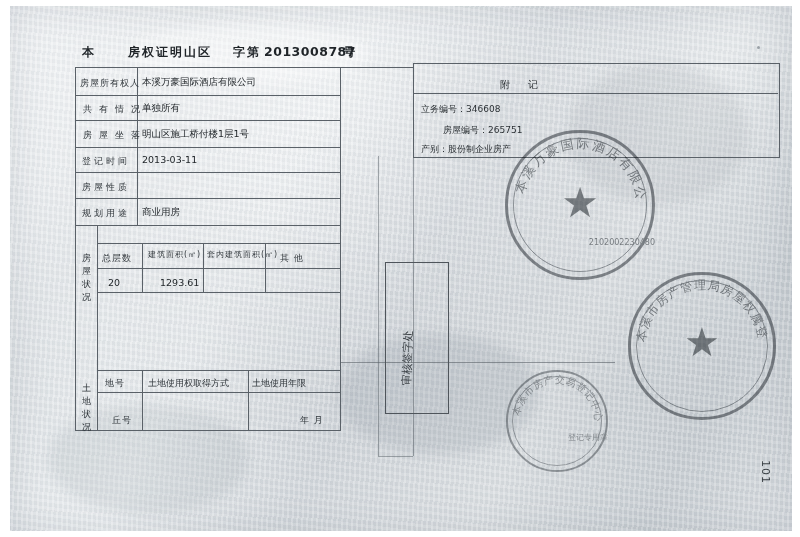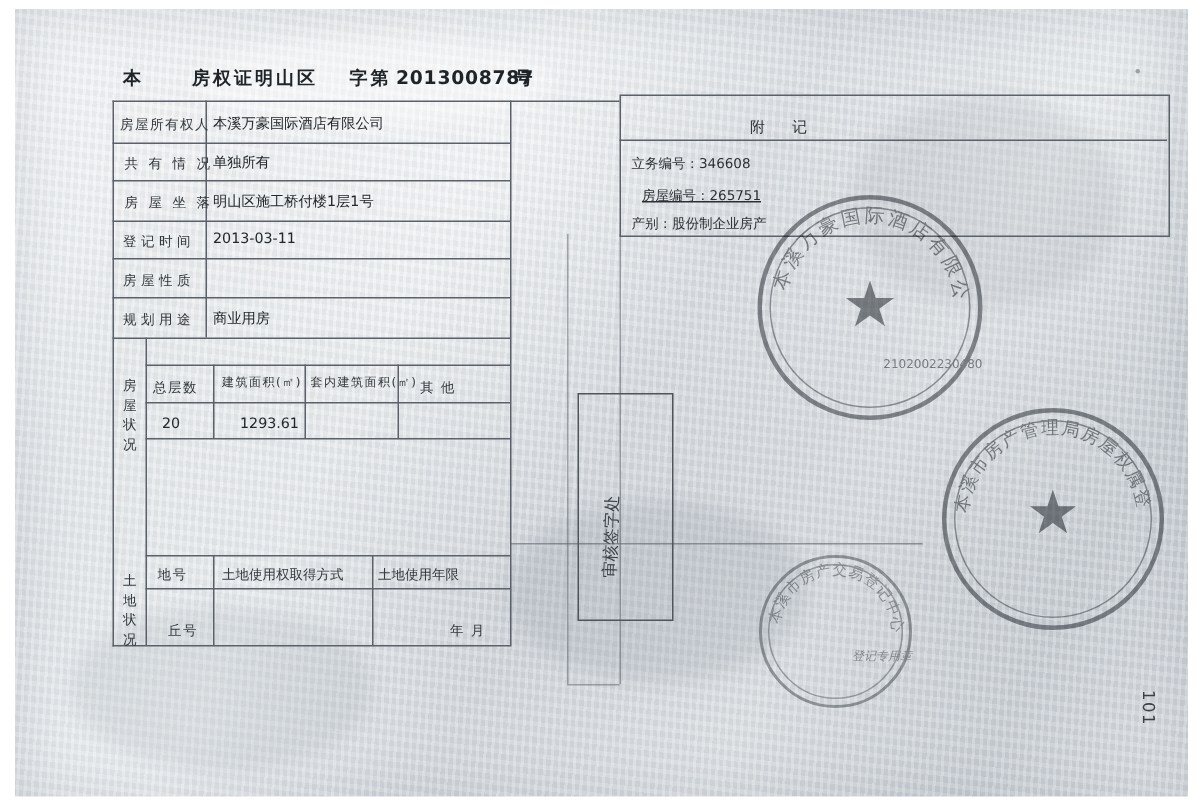--- a/index.html
+++ b/index.html
@@ -274,21 +274,21 @@
   <div class="cell-label" style="left:252px;top:377px;letter-spacing:0px;text-align:right;">土地使用年限</div>
 
   <div class="cell-label ink-vfaint" style="left:112px;top:414px;">丘号</div>
   <div class="cell-label ink-vfaint" style="left:300px;top:414px;">年 月</div>
 
   <div class="right-box" style="left:413px;top:63px;width:365px;height:93px;"></div>
   <div class="right-title" style="left:500px;top:78px;">附 记</div>
   <div class="tbl-line tbl-h" style="left:413px;top:93px;width:365px;"></div>
 
   <div class="right-line" style="left:421px;top:103px;">立务编号：346608</div>
-  <div class="right-line" style="left:428px;top:124px;text-decoration:underline;">房屋编号：265751</div>
+  <div class="right-line" style="left:443px;top:124px;">房屋编号：265751</div>
   <div class="right-line" style="left:421px;top:143px;">产别：股份制企业房产</div>
 
   <div class="tbl-line tbl-h" style="left:340px;top:67px;width:73px;"></div>
   <div class="tbl-line tbl-h" style="left:340px;top:362px;width:275px;opacity:0.6;"></div>
   <div class="tbl-line tbl-v" style="left:413px;top:156px;height:300px;opacity:0.55;"></div>
   <div class="tbl-line tbl-v" style="left:378px;top:156px;height:300px;opacity:0.5;"></div>
   <div class="tbl-line tbl-h" style="left:378px;top:456px;width:35px;opacity:0.5;"></div>
 
   <div class="sig-box" style="left:385px;top:262px;width:62px;height:150px;"></div>
   <div class="sig-text" style="left:399px;top:385px;transform:rotate(-88deg);">审核签字处</div>
@@ -318,21 +318,21 @@
         </defs>
       <text font-size="12" fill="#41474c" font-family="DejaVu Sans, sans-serif" letter-spacing="1">
         <textPath href="#arc2" startOffset="2%">本溪市房产管理局房屋权属登记专用章</textPath>
       </text>
     </svg>
   </div>
 
   <div class="stamp" style="left:506px;top:370px;width:102px;height:102px;opacity:0.5;">
     <div class="stamp-ring" style="border-width:2px;"></div>
     <div class="stamp-ring2" style="left:6px;top:6px;right:6px;bottom:6px;"></div>
-    <div class="stamp-bottom" style="top:62px;font-size:8px;font-style:italic;">登记专用章</div>
+    <div class="stamp-bottom" style="top:62px;font-size:8px;">登记专用章</div>
     <svg width="102" height="102" style="position:absolute;left:0;top:0;">
       <defs>
           <path id="arc3" d="M 13,51 A 38,38 0 0 1 89,51"></path>
         </defs>
       <text font-size="10" fill="#41474c" font-family="DejaVu Sans, sans-serif" letter-spacing="0.5">
         <textPath href="#arc3" startOffset="4%">本溪市房产交易登记中心</textPath>
       </text>
     </svg>
   </div>
 

